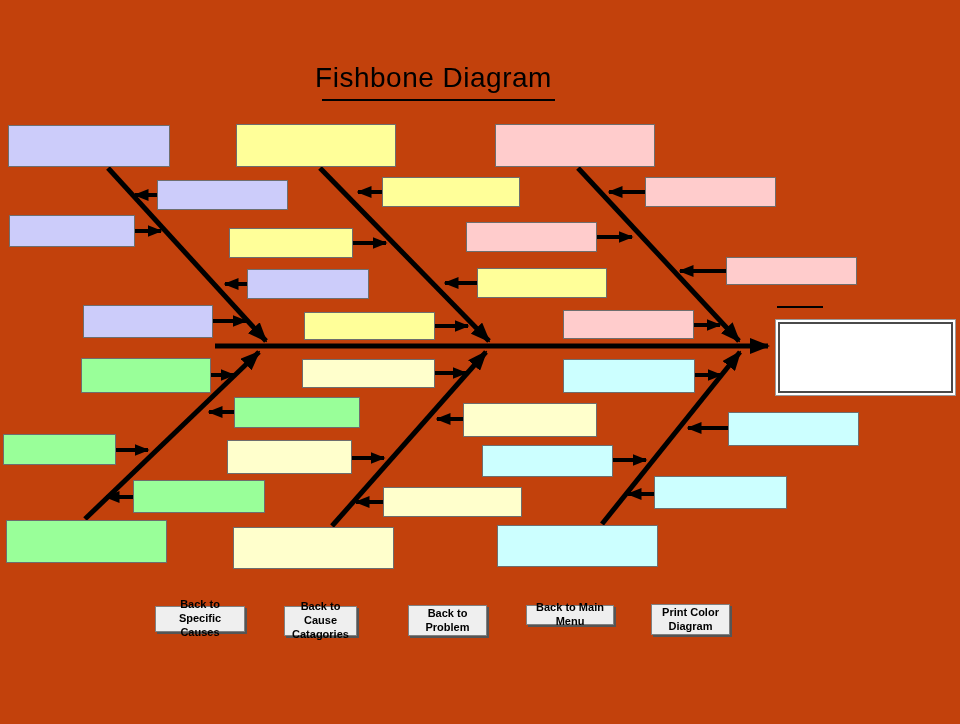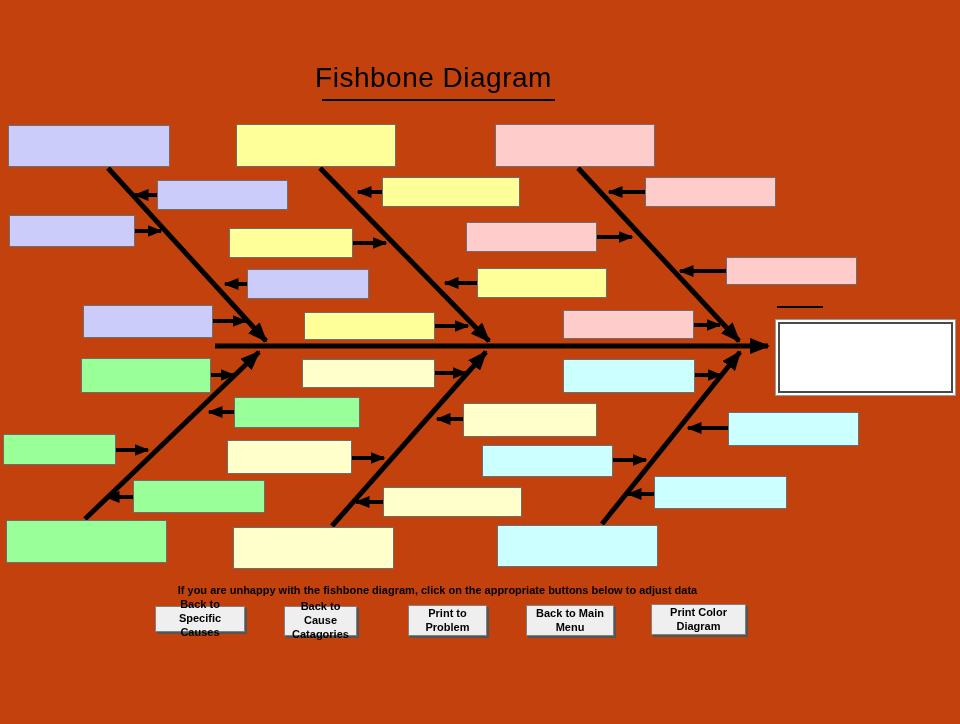--- a/index.html
+++ b/index.html
@@ -123,20 +123,19 @@
       <div class="box" style="left: 728px; top: 412px; width: 131px; height: 34px; background: rgb(204, 255, 255);"></div>
       <div class="box" style="left: 482px; top: 445px; width: 131px; height: 32px; background: rgb(204, 255, 255);"></div>
       <div class="box" style="left: 654px; top: 476px; width: 133px; height: 33px; background: rgb(204, 255, 255);"></div>
     </div>
 
   <div class="problem-topline"></div>
   <div class="problem-outer">
     <div class="problem-inner"></div>
   </div>
 
-  <div class="instruction">If you are unhappy with the fishbone diagram, click on the appropriate buttons below to adjust data</div>
 
   <div class="btn" style="left:155px;top:606px;width:90px;height:26px">Back to Specific Causes</div>
   <div class="btn" style="left:284px;top:606px;width:73px;height:30px">Back to Cause Catagories</div>
-  <div class="btn" style="left:408px;top:605px;width:79px;height:31px">Print to Problem</div>
-  <div class="btn" style="left:526px;top:605px;width:88px;height:31px">Back to Main Menu</div>
-  <div class="btn" style="left:651px;top:604px;width:95px;height:31px">Print Color Diagram</div>
+  <div class="btn" style="left:408px;top:605px;width:79px;height:31px">Back to Problem</div>
+  <div class="btn" style="left:526px;top:605px;width:88px;height:20px">Back to Main Menu</div>
+  <div class="btn" style="left:651px;top:604px;width:79px;height:31px">Print Color Diagram</div>
 </div>
 
 </body></html>

